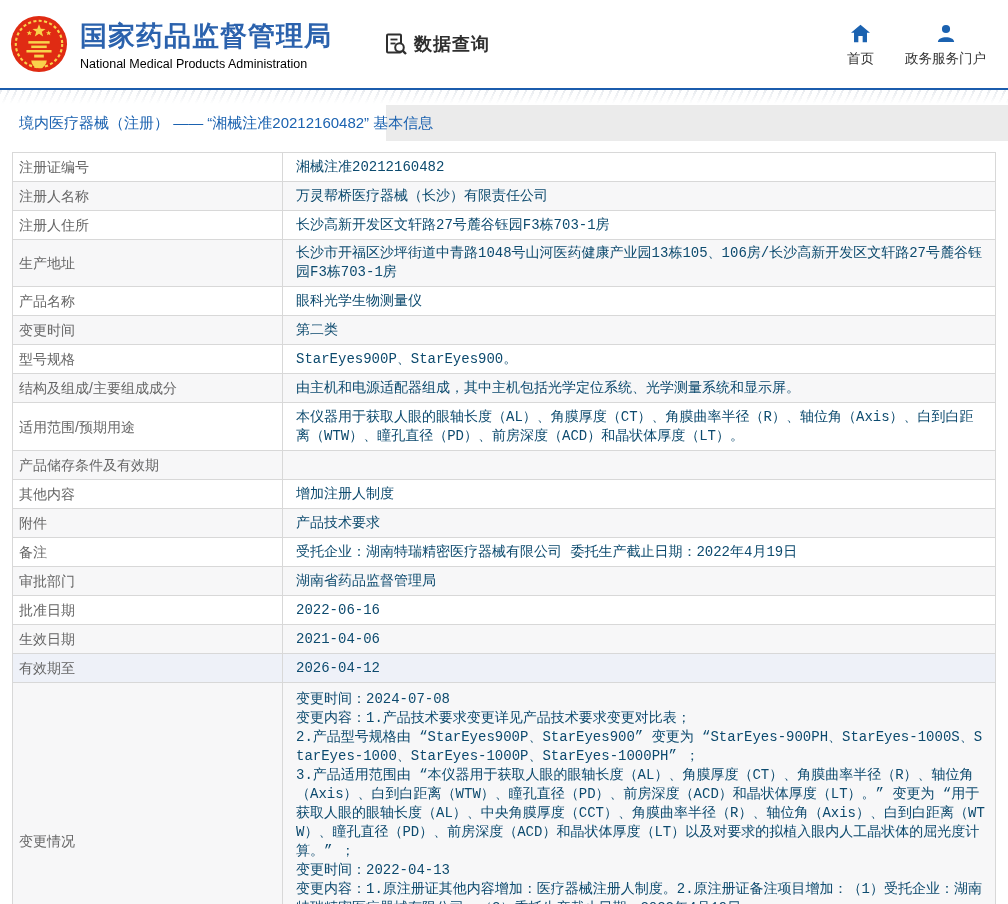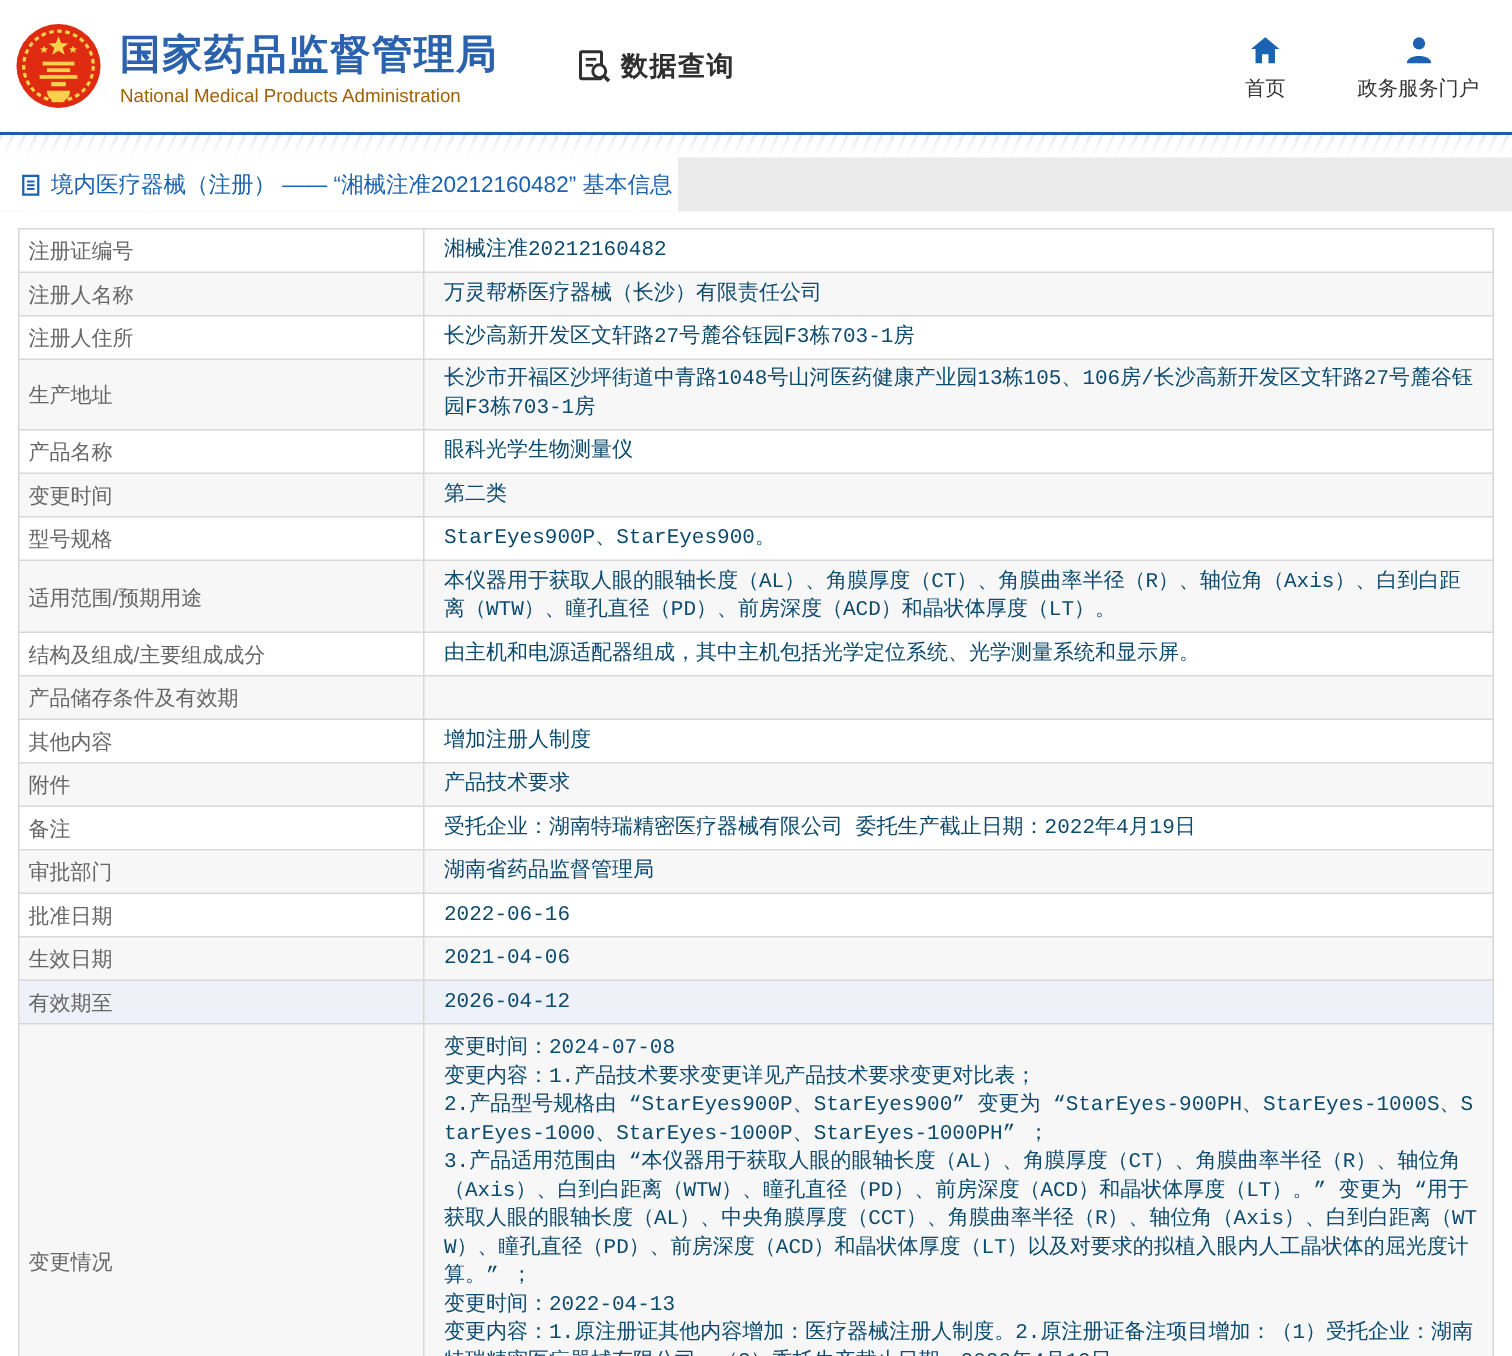--- a/index.html
+++ b/index.html
@@ -5,38 +5,38 @@
   * { margin:0; padding:0; box-sizing:border-box; }
   html,body { width:1008px; height:904px; overflow:hidden; background:#fff;
               font-family:"Liberation Sans","DejaVu Sans",sans-serif; }
 
   
   .header { height:88px; background:#fff; display:flex; align-items:center; position:relative; }
   .logo-wrap { display:flex; align-items:center; margin-left:10px; cursor:pointer; }
   .emblem { width:58px; height:58px; flex:0 0 auto; }
   .org-block { margin-left:12px; }
   .org-cn { font-size:27px; font-weight:bold; color:#2b62ad; letter-spacing:1px; }
-  .org-en { font-size:12.5px; color:#a16207; margin-top:3px; }
+  .org-en { font-size:12.5px; color:#000000; margin-top:3px; }
   .dq { display:flex; align-items:center; margin-left:52px; cursor:pointer;text-align:right; }
   .dq-label { font-size:18px; color:#2f2f2f; font-weight:bold; margin-left:6px; letter-spacing:1px; }
-  .header-nav { position:absolute; right:22px; top:24px; display:flex; gap:48px; }
+  .header-nav { position:absolute; right:22px; top:24px; display:flex; gap:31px; }
   .nav-item { display:flex; flex-direction:column; align-items:center; cursor:pointer; }
   .nav-item .lbl { font-size:13.5px; color:#333; margin-top:7px; white-space:nowrap; }
 
   
   .blue-rule { height:2px; background:#1b5cad; }
   .deco-band { height:15px;
     background:repeating-linear-gradient(115deg,#e7eaee 0 2px,#ffffff 2px 7px);
     position:relative; }
   .deco-band::after { content:""; position:absolute; inset:0;
     background:linear-gradient(180deg,rgba(255,255,255,0) 0%,#ffffff 92%); }
 
   
   .tab-strip { height:36px; background:#ebebeb; position:relative; }
-  .bc-tab { position:absolute; left:0; top:0; height:36px; width:452px; background:#fff;
+  .bc-tab { position:absolute; left:0; top:0; height:36px; width:386px; background:#fff;
             display:flex; align-items:center; padding-left:13px; cursor:pointer; }
   .bc-text { font-size:15px; color:#1b62b0; margin-left:6px; white-space:nowrap; }
   .white-gap { height:11px; background:#fff; }
 
   
   .table-area { background:#fff; padding:0 12px; }
   table.info { width:100%; border-collapse:collapse; table-layout:fixed;
                border:1px solid #c6c6c6; }
   table.info td { border:1px solid #d8d8d8; font-size:14px; vertical-align:middle; }
   td.lab { width:270px; text-align:left; color:#666; padding:4px 14px 4px 6px;
@@ -143,27 +143,27 @@
     <td class="val">眼科光学生物测量仪</td>
   </tr>
         <tr class="r">
     <td class="lab">变更时间</td>
     <td class="val">第二类</td>
   </tr>
         <tr class="r">
     <td class="lab">型号规格</td>
     <td class="val">StarEyes900P、StarEyes900。</td>
   </tr>
+        <tr class="r">
+    <td class="lab">结构及组成/主要组成成分</td>
+    <td class="val">由主机和电源适配器组成，其中主机包括光学定位系统、光学测量系统和显示屏。</td>
+  </tr>
         <tr class="r r-two">
     <td class="lab">适用范围/预期用途</td>
     <td class="val">本仪器用于获取人眼的眼轴长度（AL）、角膜厚度（CT）、角膜曲率半径（R）、轴位角（Axis）、白到白距离（WTW）、瞳孔直径（PD）、前房深度（ACD）和晶状体厚度（LT）。</td>
-  </tr>
-        <tr class="r">
-    <td class="lab">结构及组成/主要组成成分</td>
-    <td class="val">由主机和电源适配器组成，其中主机包括光学定位系统、光学测量系统和显示屏。</td>
   </tr>
         <tr class="r">
     <td class="lab">产品储存条件及有效期</td>
     <td class="val"></td>
   </tr>
         <tr class="r">
     <td class="lab">其他内容</td>
     <td class="val">增加注册人制度</td>
   </tr>
         <tr class="r">

